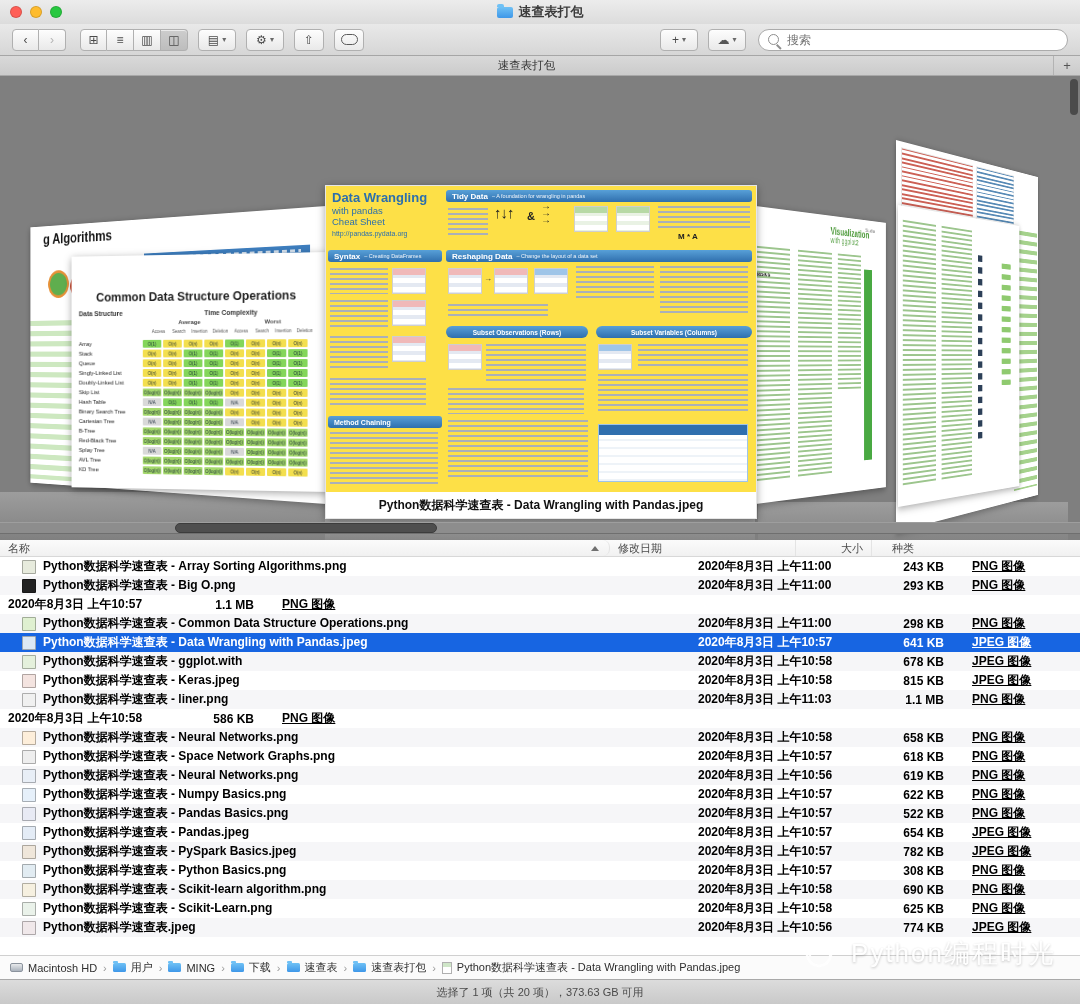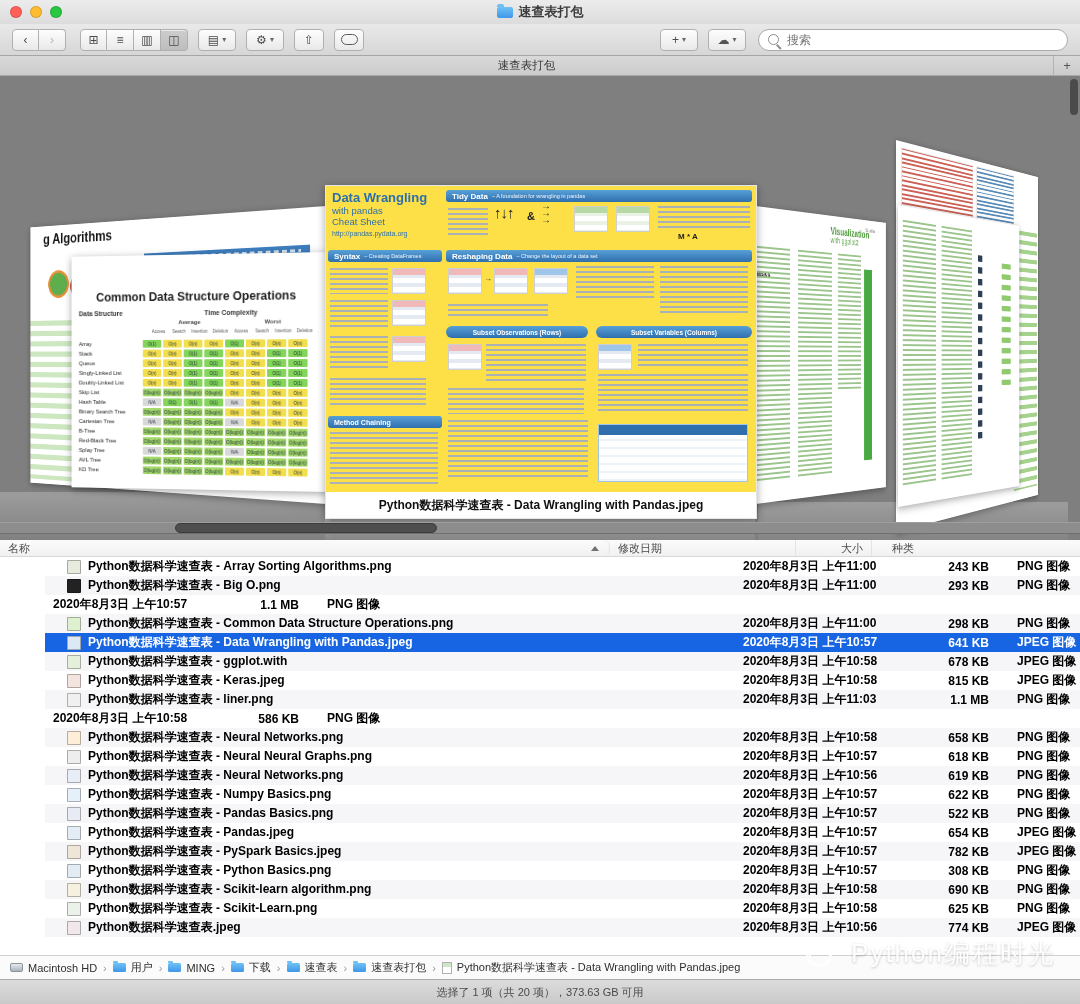--- a/index.html
+++ b/index.html
@@ -159,28 +159,28 @@
   .lheader{position:absolute;top:540px;left:0;right:0;height:17px;background:linear-gradient(#fbfbfb,#f1f1f1);
     border-bottom:1px solid #d8d8d8;display:flex;align-items:center;font-size:11px;color:#4c4c4c;box-sizing:border-box;}
   .lh{display:flex;align-items:center;height:100%;border-right:1px solid #e4e4e4;box-sizing:border-box;}
   .lh-name{width:610px;padding-left:8px;border-radius:7px;}
   .lh-date{width:186px;padding-left:8px;}
   .lh-size{width:76px;justify-content:flex-end;padding-right:8px;}
   .lh-kind{flex:1;padding-left:20px;border-right:none;}
   .caret-up{width:0;height:0;border-left:4px solid transparent;border-right:4px solid transparent;
     border-bottom:5px solid #707070;margin-left:auto;margin-right:10px;}
   .rows{position:absolute;top:557px;left:0;right:0;height:380px;background:#fff;}
-  .frow{display:flex;align-items:center;height:19px;font-size:12px;font-weight:600;color:#000;margin-left:45px;}
+  .frow{display:flex;align-items:center;height:19px;font-size:12px;font-weight:600;color:#000;}
   .frow.alt{background:#f6f6f8;}
   .frow.sel{background:#1765e2;color:#fff;}
   .frow .c{display:flex;align-items:center;height:100%;box-sizing:border-box;overflow:hidden;white-space:nowrap;}
   .c.name{width:690px;padding-left:22px;gap:7px;}
   .c.date{width:186px;padding-left:8px;}
   .c.size{width:76px;justify-content:flex-end;padding-right:8px;}
-  .c.kind{flex:1;padding-left:20px;}
+  .c.kind{flex:1;padding-left:20px;text-decoration:underline;}
   .thumb{flex:0 0 auto;width:14px;height:14px;border:1px solid rgba(0,0,0,.28);border-radius:1px;box-sizing:border-box;}
 
   
   .pathbar{position:absolute;top:955px;left:0;right:0;height:24px;background:#fbfbfb;
     border-top:1px solid #d0d0d0;display:flex;align-items:center;padding:0 10px;
     font-size:11px;color:#2e2e2e;box-sizing:border-box;overflow:hidden;}
   .pitem{display:flex;align-items:center;gap:5px;white-space:nowrap;}
   .pchev{color:#9a9a9a;margin:0 6px;font-size:11px;}
   .pi-drive{width:13px;height:9px;border-radius:2px;background:linear-gradient(#e8eaec,#aab2bc);
     border:1px solid #8b939d;box-sizing:border-box;}
@@ -692,21 +692,21 @@
           <span class="thumb" style="background: rgb(253, 238, 218);"></span>
           <span class="nm">Python数据科学速查表 - Neural Networks.png</span>
         </div>
         <div class="c date">2020年8月3日 上午10:58</div>
         <div class="c size">658 KB</div>
         <div class="c kind">PNG 图像</div>
       </div>
       <div class="frow">
         <div class="c name">
           <span class="thumb" style="background: rgb(238, 238, 238);"></span>
-          <span class="nm">Python数据科学速查表 - Neural Neural Graphs.png</span>
+          <span class="nm">Python数据科学速查表 - Space Network Graphs.png</span>
         </div>
         <div class="c date">2020年8月3日 上午10:57</div>
         <div class="c size">618 KB</div>
         <div class="c kind">PNG 图像</div>
       </div>
       <div class="frow alt">
         <div class="c name">
           <span class="thumb" style="background: rgb(232, 238, 246);"></span>
           <span class="nm">Python数据科学速查表 - Neural Networks.png</span>
         </div>

